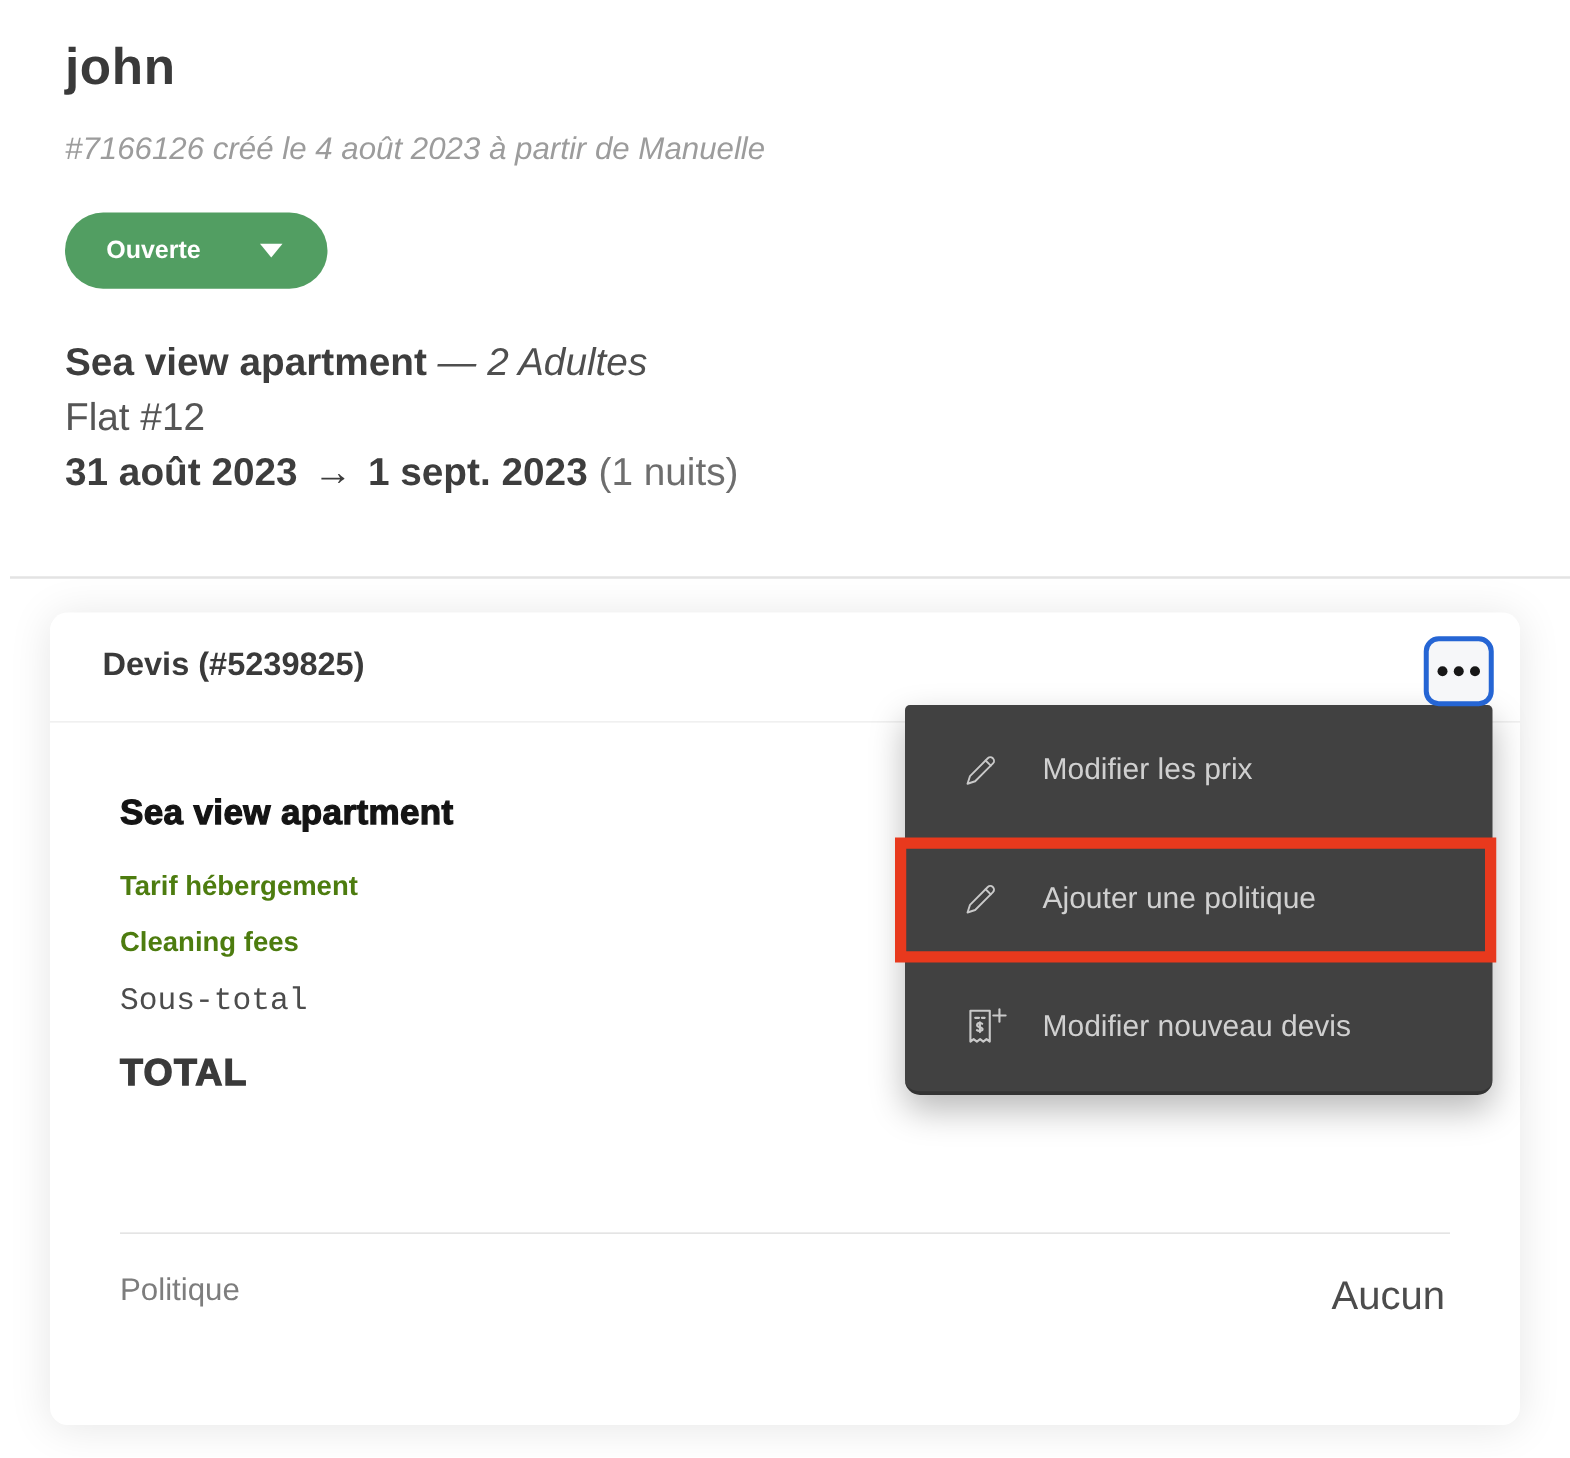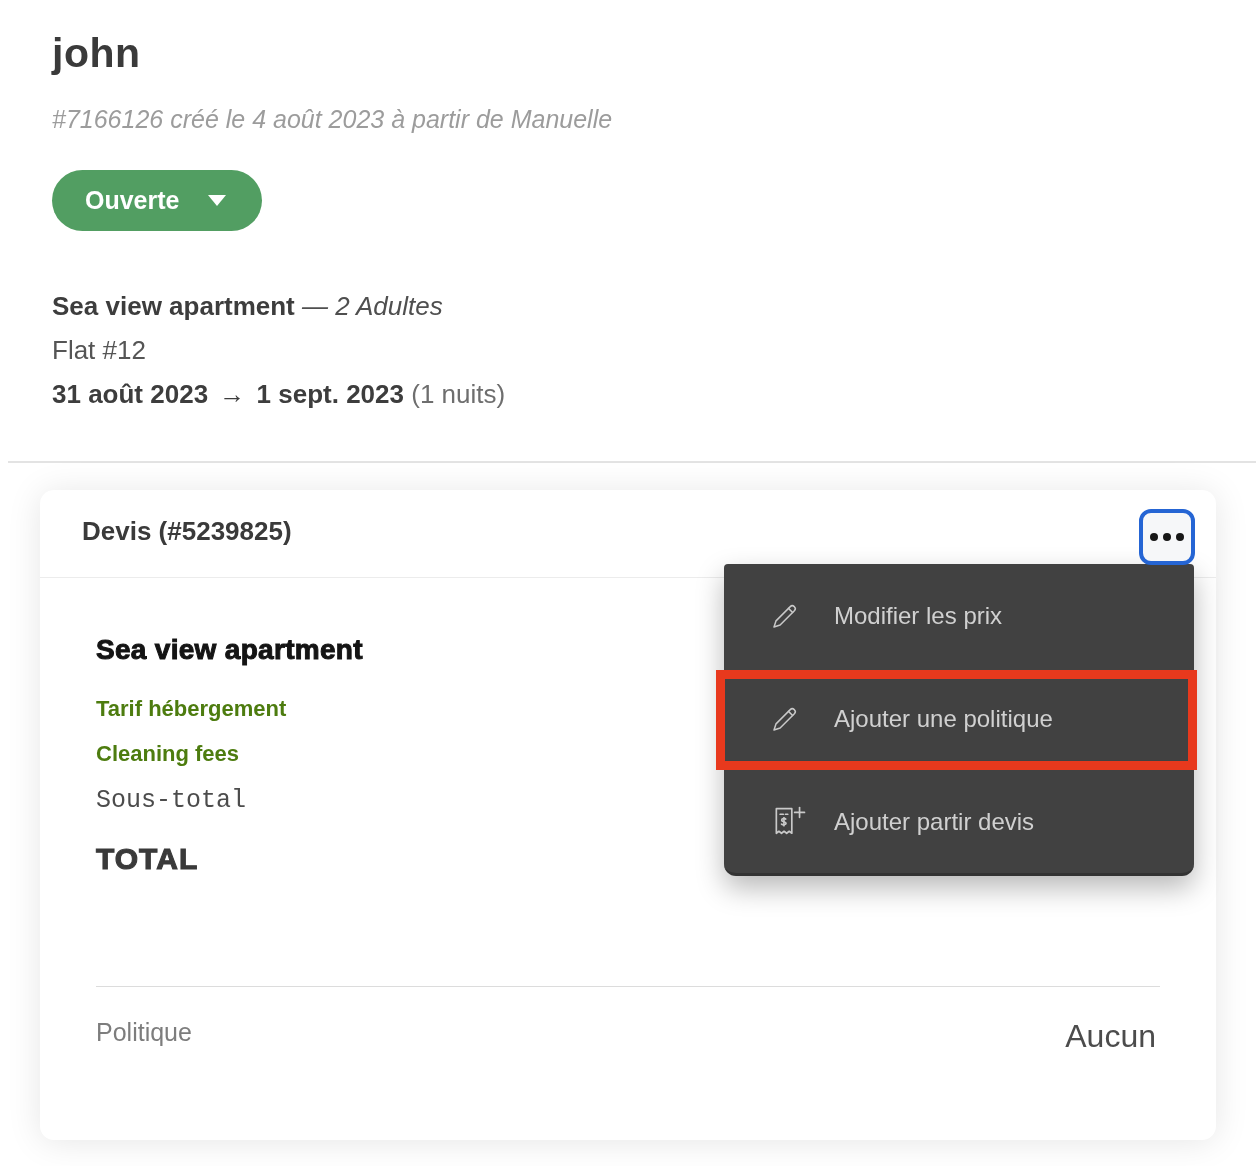--- a/index.html
+++ b/index.html
@@ -7,24 +7,24 @@
   body { font-family:"Liberation Sans","DejaVu Sans",sans-serif; color:#3d3d3d; }
   .page { position:relative; width:1256px; height:1166px; background:#ffffff; overflow:hidden; }
 
   
   .guest-name { position:absolute; left:52px; top:30px; font-size:41px; font-weight:bold; color:#3a3a3a; letter-spacing:.5px; }
   .subtitle { position:absolute; left:52px; top:105px; font-size:25px; font-style:italic; color:#9c9c9c; }
 
   .status-btn { position:absolute; left:52px; top:170px; width:210px; height:61px; border:none;
     border-radius:31px; background:#529e62; color:#fff; display:flex; align-items:center;
     justify-content:space-between; padding:0 36px 0 33px; cursor:pointer; }
-  .status-btn .lbl { font-size:25px; font-weight:bold;text-align:right; }
+  .status-btn .lbl { font-size:20px; font-weight:bold;text-align:right; }
   .caret-down { width:0; height:0; border-left:9px solid transparent; border-right:9px solid transparent; border-top:11px solid #fff; }
 
-  .booking { position:absolute; left:52px; top:284px; font-size:26px; line-height:44px; color:#555; }
+  .booking { position:absolute; left:52px; top:268px; font-size:31px; line-height:44px; color:#555; }
   .booking .b { font-weight:bold; color:#3d3d3d; }
   .booking .it { font-style:italic; color:#4f4f4f; }
   .booking .arrow { font-weight:normal; color:#3d3d3d; padding:0 4px; }
   .booking .nights { color:#6e6e6e; }
 
   .page-divider { position:absolute; left:8px; right:0; top:461px; height:2px; background:#e3e3e3; }
 
   
   .card { position:absolute; left:40px; top:490px; width:1176px; height:650px; background:#fff;
     border-radius:14px; box-shadow:0 2px 34px rgba(0,0,0,.10); }
@@ -139,20 +139,20 @@
         <svg width="38" height="36" viewBox="0 0 27 25" fill="none" stroke="currentColor" stroke-width="1.2" stroke-linecap="round" stroke-linejoin="round">
           <path d="M4.5 3h11v17.5l-1.84-1.4-1.83 1.4-1.83-1.4-1.83 1.4-1.84-1.4-1.83 1.4V3z"></path>
           <path d="M7.2 7h2.2"></path>
             <path d="M11 7h1.6"></path>
           <path d="M11.2 10.4c-.7-.6-2.9-.7-2.9.8 0 1.4 3.1.8 3.1 2.2 0 1.3-2.4 1.3-3.2.6"></path>
           <path d="M9.9 9.5v5.6"></path>
           <path d="M21 2.2v7"></path>
             <path d="M17.5 5.7h7"></path>
         </svg>
       </span>
-      <span class="mi-label">Ajouter partir devis</span>
+      <span class="mi-label">Modifier nouveau devis</span>
     </div>
 
   </div>
 
   <div class="annotation-box"></div>
 
 </div>
 
 </body></html>

